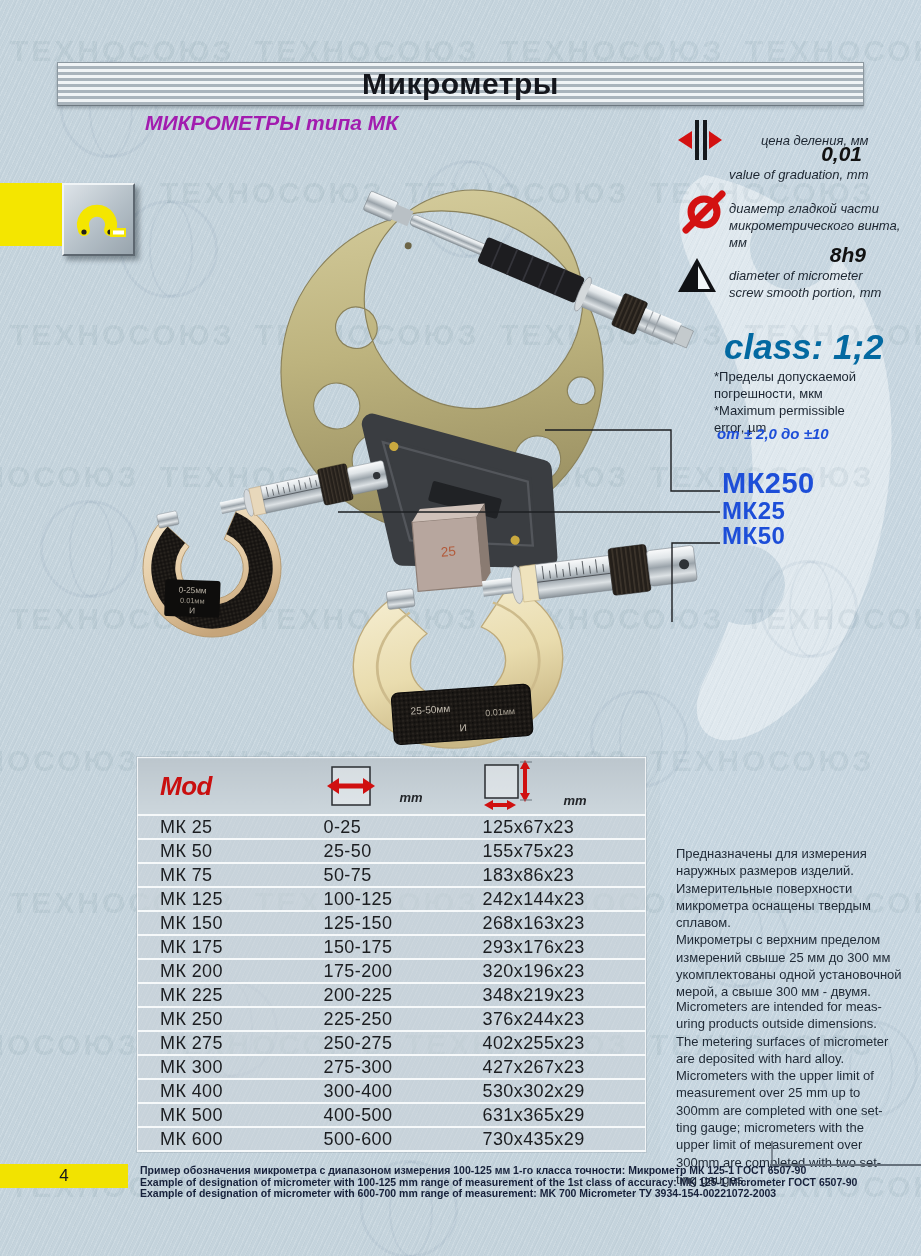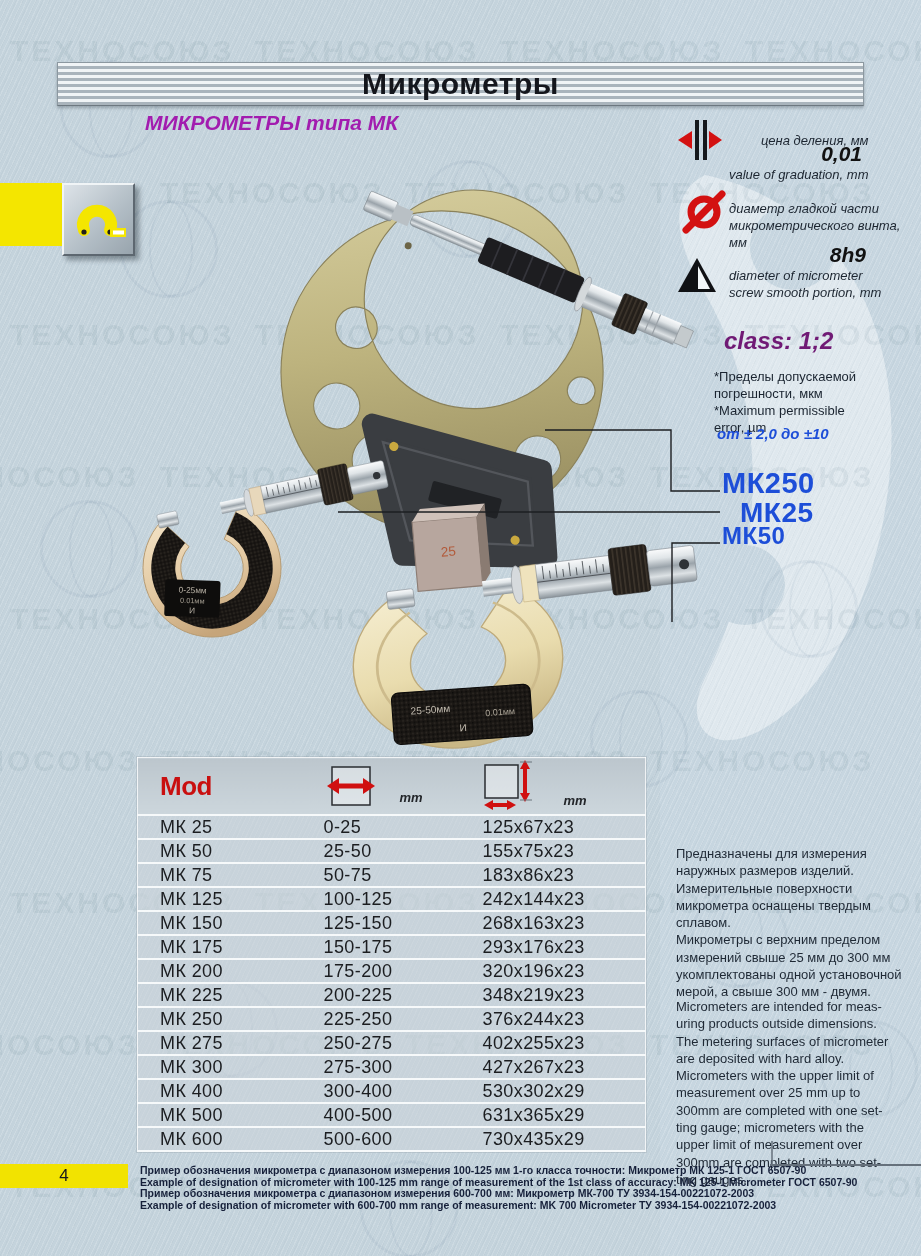--- a/index.html
+++ b/index.html
@@ -28,21 +28,21 @@
     display:flex;align-items:center;justify-content:center;
     box-shadow:0 2px 3px rgba(60,70,80,.35);
   }
   .band-title{font-size:30px;font-weight:bold;color:#14161c;letter-spacing:.5px;}
 
   .heading{position:absolute;left:145px;top:111px;z-index:6;font-size:21px;font-weight:bold;font-style:italic;color:#a21caf;line-height:24px;}
 
   .abs{position:absolute;z-index:6;}
   .spec-label{font-size:13px;font-style:italic;color:#1c2530;line-height:1.3;white-space:pre-line;}
   .spec-value{font-size:21px;font-weight:bold;font-style:italic;color:#111;text-align:right;}
-  .class-label{font-size:24px;font-weight:bold;font-style:italic;color:#701a75;}
+  .class-label{font-size:35px;font-weight:bold;font-style:italic;color:#0369a1;}
   .error-note{font-size:13px;color:#1a2430;line-height:1.32;white-space:pre-line;}
   .error-range{font-size:15px;font-weight:bold;font-style:italic;color:#1d4ed8;}
   .model-label{font-weight:bold;color:#1d4ed8;letter-spacing:.5px;z-index:8;}
   .para{font-size:13px;color:#1e2834;line-height:1.33;white-space:pre-line;width:242px;}
 
   
   .yellow-strip{position:absolute;left:0;top:183px;width:62px;height:63px;background:#f4e600;z-index:6;}
   .glyph-button{
     position:absolute;left:62px;top:183px;width:69px;height:69px;z-index:6;
     background:linear-gradient(135deg,#dde3e8 0%,#b4bfc7 55%,#98a4ad 100%);
@@ -60,21 +60,21 @@
     border:1px solid rgba(255,255,255,.75);
     box-shadow:0 0 0 1px rgba(130,142,152,.25);
   }
   .spec-table col.c1{width:170px;} .spec-table col.c2{width:158px;} .spec-table col.c3{width:180px;}
   .spec-table th{
     height:56px;vertical-align:middle;text-align:left;
     background:linear-gradient(180deg,#bcc6cd,#ccd6dc);
     border-bottom:2px solid #f6f9fa;padding:0;
   }
   .th-inner{display:flex;align-items:flex-end;gap:22px;padding-left:16px;}
-  .mod-head{font-size:26px;font-weight:bold;color:#c90f0f;padding-left:22px;letter-spacing:-.5px;}
+  .mod-head{font-size:26px;font-weight:bold;font-style:italic;color:#c90f0f;padding-left:22px;letter-spacing:-.5px;}
   .unit{font-size:13px;font-weight:bold;font-style:italic;color:#23262a;align-self:flex-end;padding-bottom:4px;}
   .spec-table td{
     height:22px;padding:0;font-size:18px;color:#1b1d20;letter-spacing:.4px;
     border-bottom:2px solid rgba(250,252,253,.92);vertical-align:middle;
   }
   .spec-table td.c1{padding-left:22px;} .spec-table td.c2{padding-left:16px;} .spec-table td.c3{padding-left:17px;}
 
   
   .page-num-bar{position:absolute;left:0;top:1164px;width:128px;height:24px;background:#f2e300;z-index:6;
     display:flex;align-items:center;justify-content:center;font-size:17px;color:#15181c;}
@@ -221,21 +221,21 @@
   </div>
 
   <div class="abs class-label" style="left:724px;top:327px;">class: 1;2</div>
   <div class="abs error-note" style="left:714px;top:368px;">*Пределы допускаемой
  погрешности, мкм
 *Maximum permissible
  error, µm</div>
   <div class="abs error-range" style="left:717px;top:425px;">от ± 2,0 до ±10</div>
 
   <div class="abs model-label" style="left:722px;top:467px;font-size:29px;">МК250</div>
-  <div class="abs model-label" style="left:722px;top:497px;font-size:28px;margin-left:18px;">МК25</div>
+  <div class="abs model-label" style="left:722px;top:497px;font-size:24px;">МК25</div>
   <div class="abs model-label" style="left:722px;top:522px;font-size:24px;">МК50</div>
 
   <div class="abs para" style="left:676px;top:845px;">Предназначены для измерения
 наружных размеров изделий.
 Измерительные поверхности
 микрометра оснащены твердым
 сплавом.
 Микрометры с верхним пределом
 измерений свыше 25 мм до 300 мм
 укомплектованы одной установочной
@@ -363,21 +363,20 @@
         </tr>
     </tbody>
   </table>
 
   <div class="page-num-bar">
     <span>4</span>
   </div>
   <div class="footer-lines">
     <div>Пример обозначения микрометра с диапазоном измерения 100-125 мм 1-го класса точности: Микрометр МК 125-1 ГОСТ 6507-90</div>
     <div>Example of designation of micrometer with 100-125 mm range of measurement of the 1st class of accuracy: MK 125-1 Micrometer  ГОСТ 6507-90</div>
-    <div>Пример обозначения микрометра с диапазоном измерения 600-700 мм: Микрометр МК-700 ТУ 3934-154-00221072-2003</div>
     <div>Example of designation of micrometer with 600-700 mm range of measurement: MK 700 Micrometer  ТУ 3934-154-00221072-2003</div>
   </div>
 
   <svg class="products" width="921" height="1256" viewBox="0 0 921 1256">
     <defs>
       <linearGradient id="gsil" x1="0" y1="0" x2="0" y2="1">
         <stop offset="0" stop-color="#fafbfc"></stop>
           <stop offset=".25" stop-color="#e0e5e8"></stop>
         <stop offset=".5" stop-color="#9aa3aa"></stop>
           <stop offset=".75" stop-color="#dde2e5"></stop>

